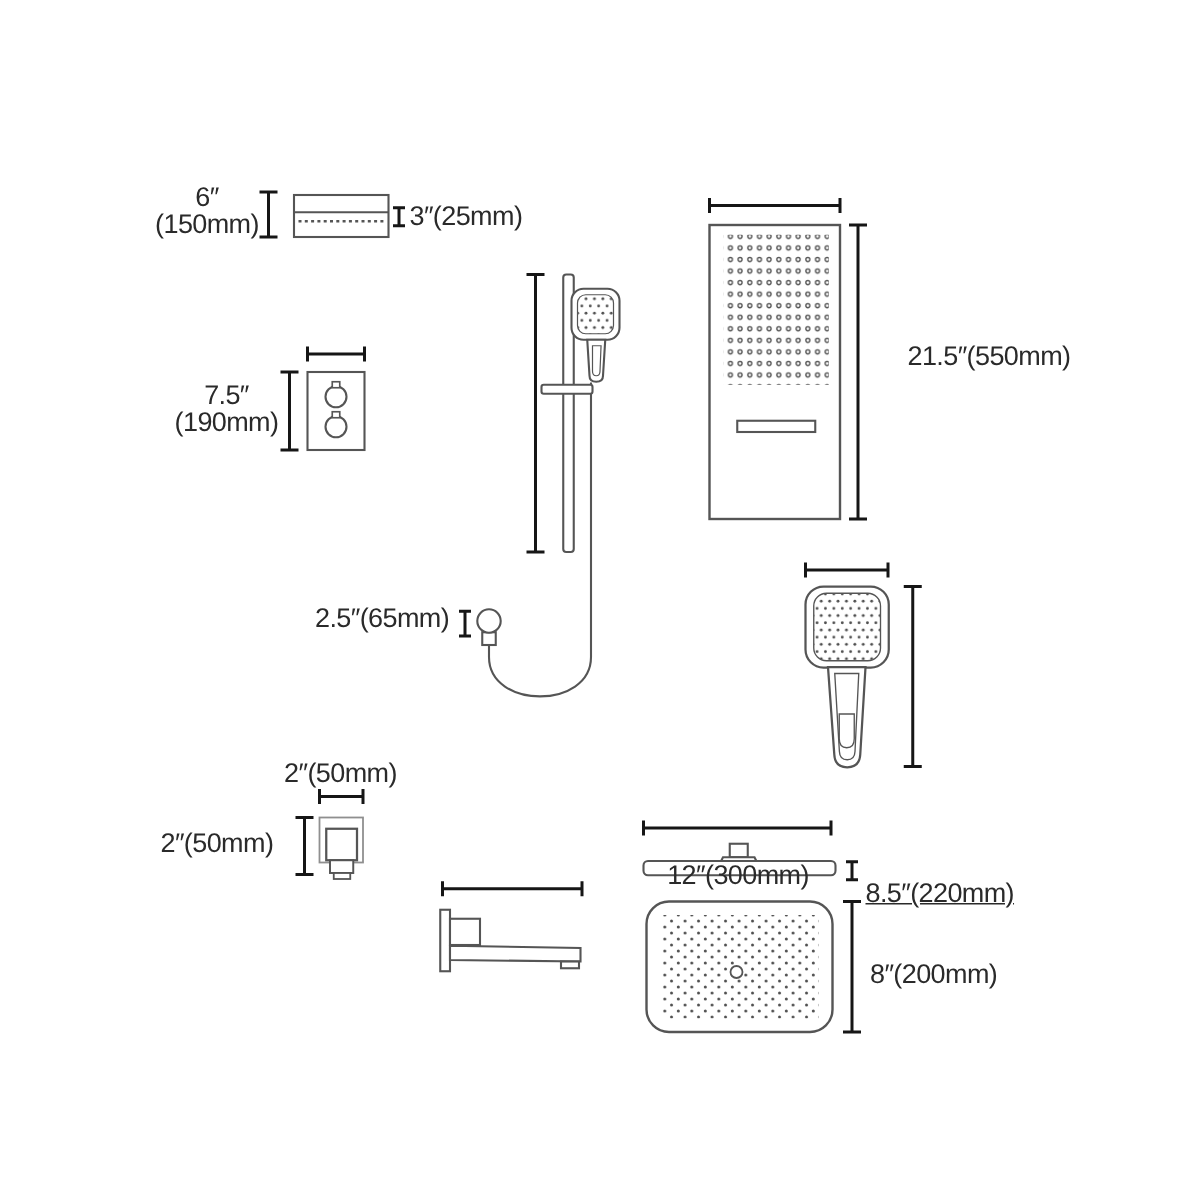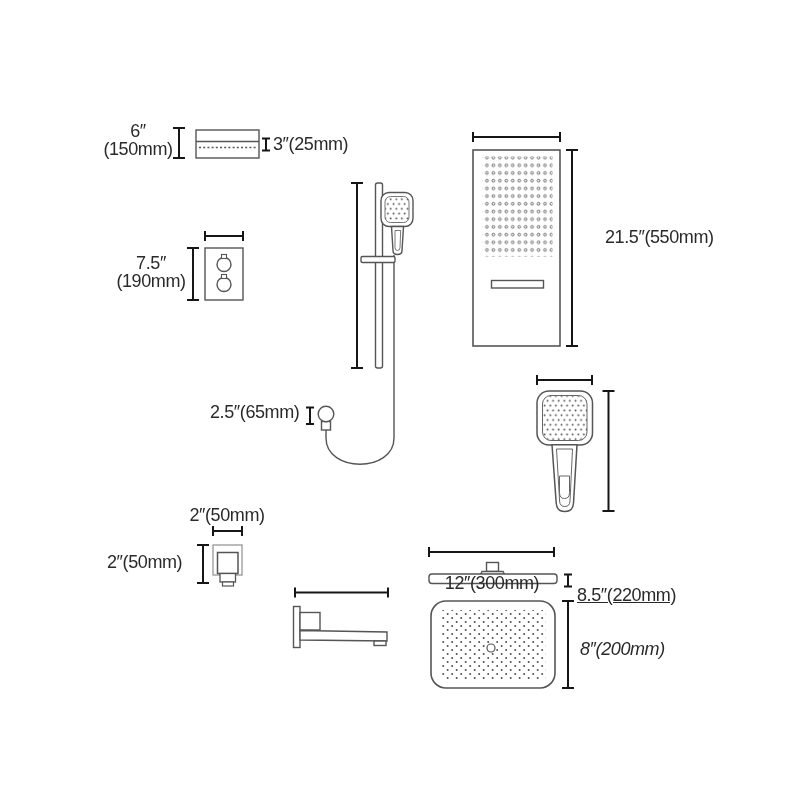--- a/index.html
+++ b/index.html
@@ -164,17 +164,17 @@
 
 
   <div class="dim-label al-c" style="left:410px; top:526px; width:164px;margin-top:48px;">
     <span>12″(300mm)</span>
   </div>
 
   <div class="dim-label al-l" style="left:577px; top:586px;text-decoration:underline;">
     <span>8.5″(220mm)</span>
   </div>
 
-  <div class="dim-label al-l" style="left:580px; top:640px;font-style:italic;">
+  <div class="dim-label al-l" style="left:580px; top:640px;">
     <span>8″(200mm)</span>
   </div>
 
 </div>
 
 </body></html>

